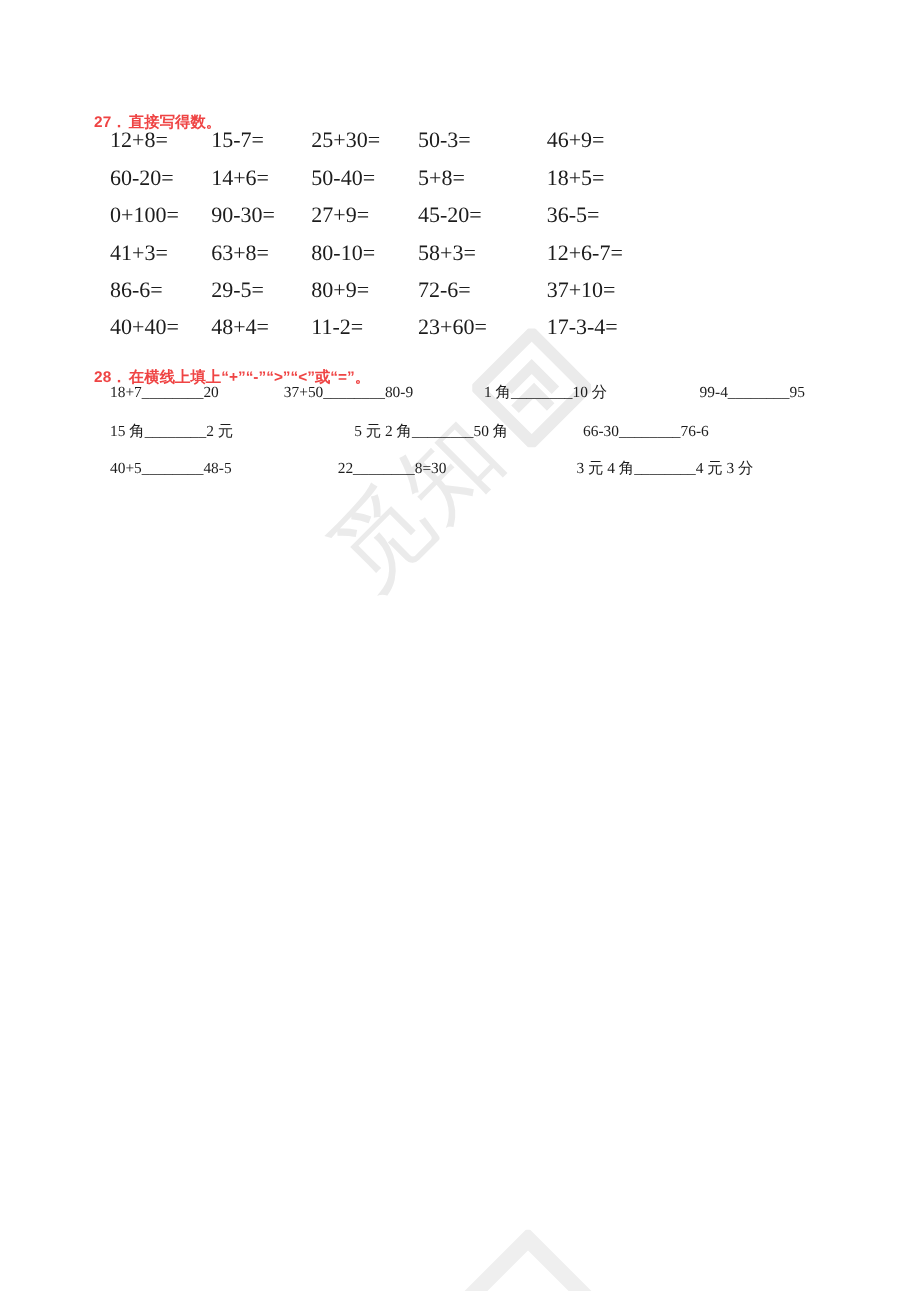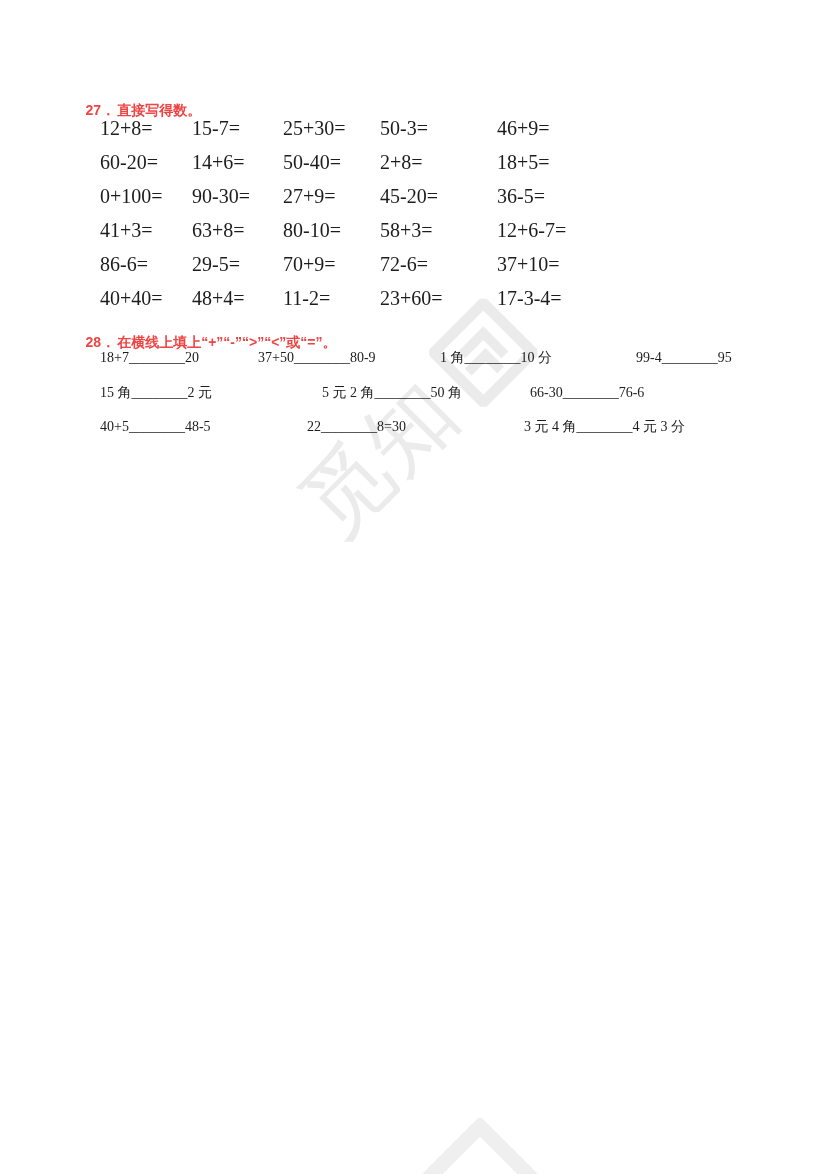--- a/index.html
+++ b/index.html
@@ -98,38 +98,38 @@
   <div class="grid27">
     <span class="cell">12+8=</span>
     <span class="cell">15-7=</span>
     <span class="cell">25+30=</span>
     <span class="cell">50-3=</span>
     <span class="cell">46+9=</span>
 
     <span class="cell">60-20=</span>
     <span class="cell">14+6=</span>
     <span class="cell">50-40=</span>
-    <span class="cell">2+8=</span>
+    <span class="cell">5+8=</span>
     <span class="cell">18+5=</span>
 
     <span class="cell">0+100=</span>
     <span class="cell">90-30=</span>
     <span class="cell">27+9=</span>
     <span class="cell">45-20=</span>
     <span class="cell">36-5=</span>
 
     <span class="cell">41+3=</span>
     <span class="cell">63+8=</span>
     <span class="cell">80-10=</span>
     <span class="cell">58+3=</span>
     <span class="cell">12+6-7=</span>
 
     <span class="cell">86-6=</span>
     <span class="cell">29-5=</span>
-    <span class="cell">70+9=</span>
+    <span class="cell">80+9=</span>
     <span class="cell">72-6=</span>
     <span class="cell">37+10=</span>
 
     <span class="cell">40+40=</span>
     <span class="cell">48+4=</span>
     <span class="cell">11-2=</span>
     <span class="cell">23+60=</span>
     <span class="cell">17-3-4=</span>
   </div>
 

